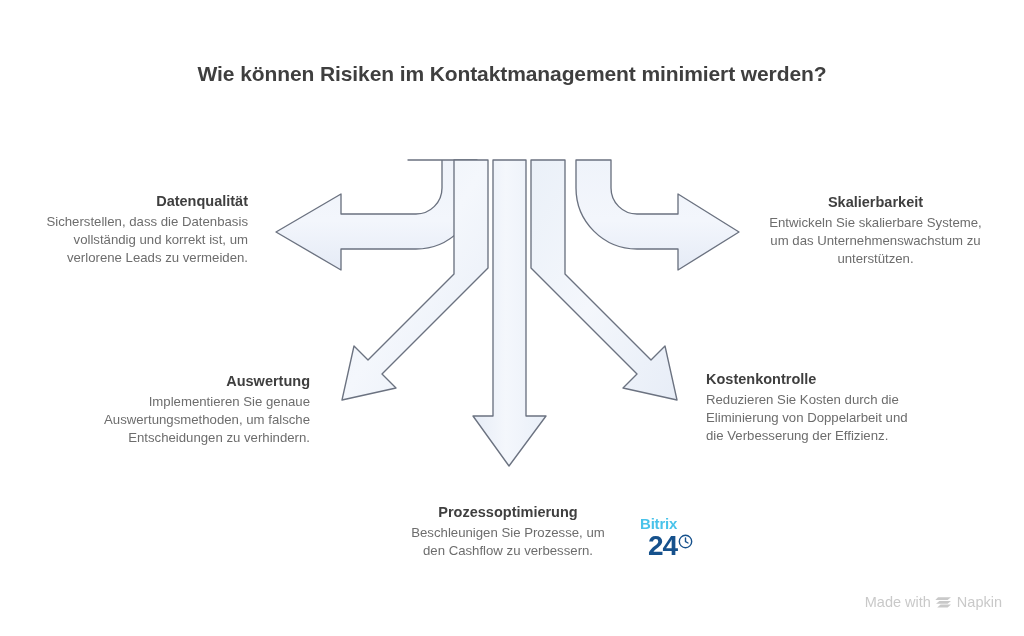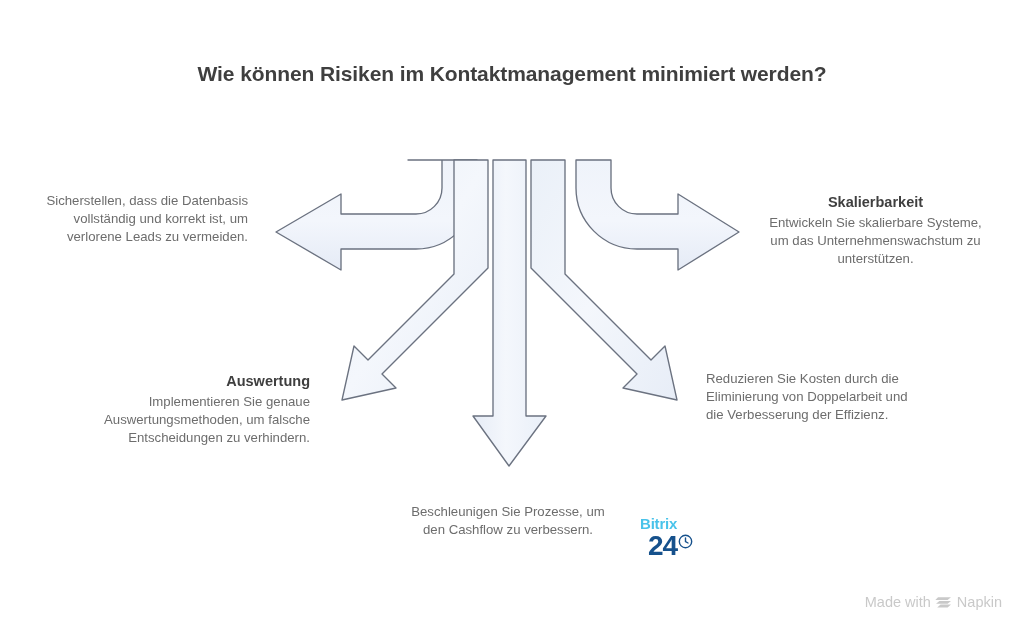--- a/index.html
+++ b/index.html
@@ -196,33 +196,36 @@
              L 739,232
              L 678,270
              L 678,249
              L 637,249
              A 61,61 0 0 1 576,188
              L 576,160
              Z" fill="url(#arrGradH)" stroke="#6b7280" stroke-width="1.35" stroke-linejoin="round"></path>
   </svg>
 
   <div class="block align-right" id="block-datenqualitaet">
+    <div class="heading">Datenqualität</div>
     <div class="body">Sicherstellen, dass die Datenbasis vollständig und korrekt ist, um verlorene Leads zu vermeiden.</div>
   </div>
 
   <div class="block align-right" id="block-auswertung">
     <div class="heading">Auswertung</div>
     <div class="body">Implementieren Sie genaue Auswertungsmethoden, um falsche Entscheidungen zu verhindern.</div>
   </div>
 
   <div class="block align-center" id="block-prozess">
+    <div class="heading">Prozessoptimierung</div>
     <div class="body">Beschleunigen Sie Prozesse, um den Cashflow zu verbessern.</div>
   </div>
 
   <div class="block align-left" id="block-kostenkontrolle">
+    <div class="heading">Kostenkontrolle</div>
     <div class="body">Reduzieren Sie Kosten durch die Eliminierung von Doppelarbeit und die Verbesserung der Effizienz.</div>
   </div>
 
   <div class="block align-left" id="block-skalierbarkeit">
     <div class="heading">Skalierbarkeit</div>
     <div class="body">Entwickeln Sie skalierbare Systeme, um das Unternehmenswachstum zu unterstützen.</div>
   </div>
 
   <div id="bitrix-logo">
     <span class="bx-word">Bitrix</span>

